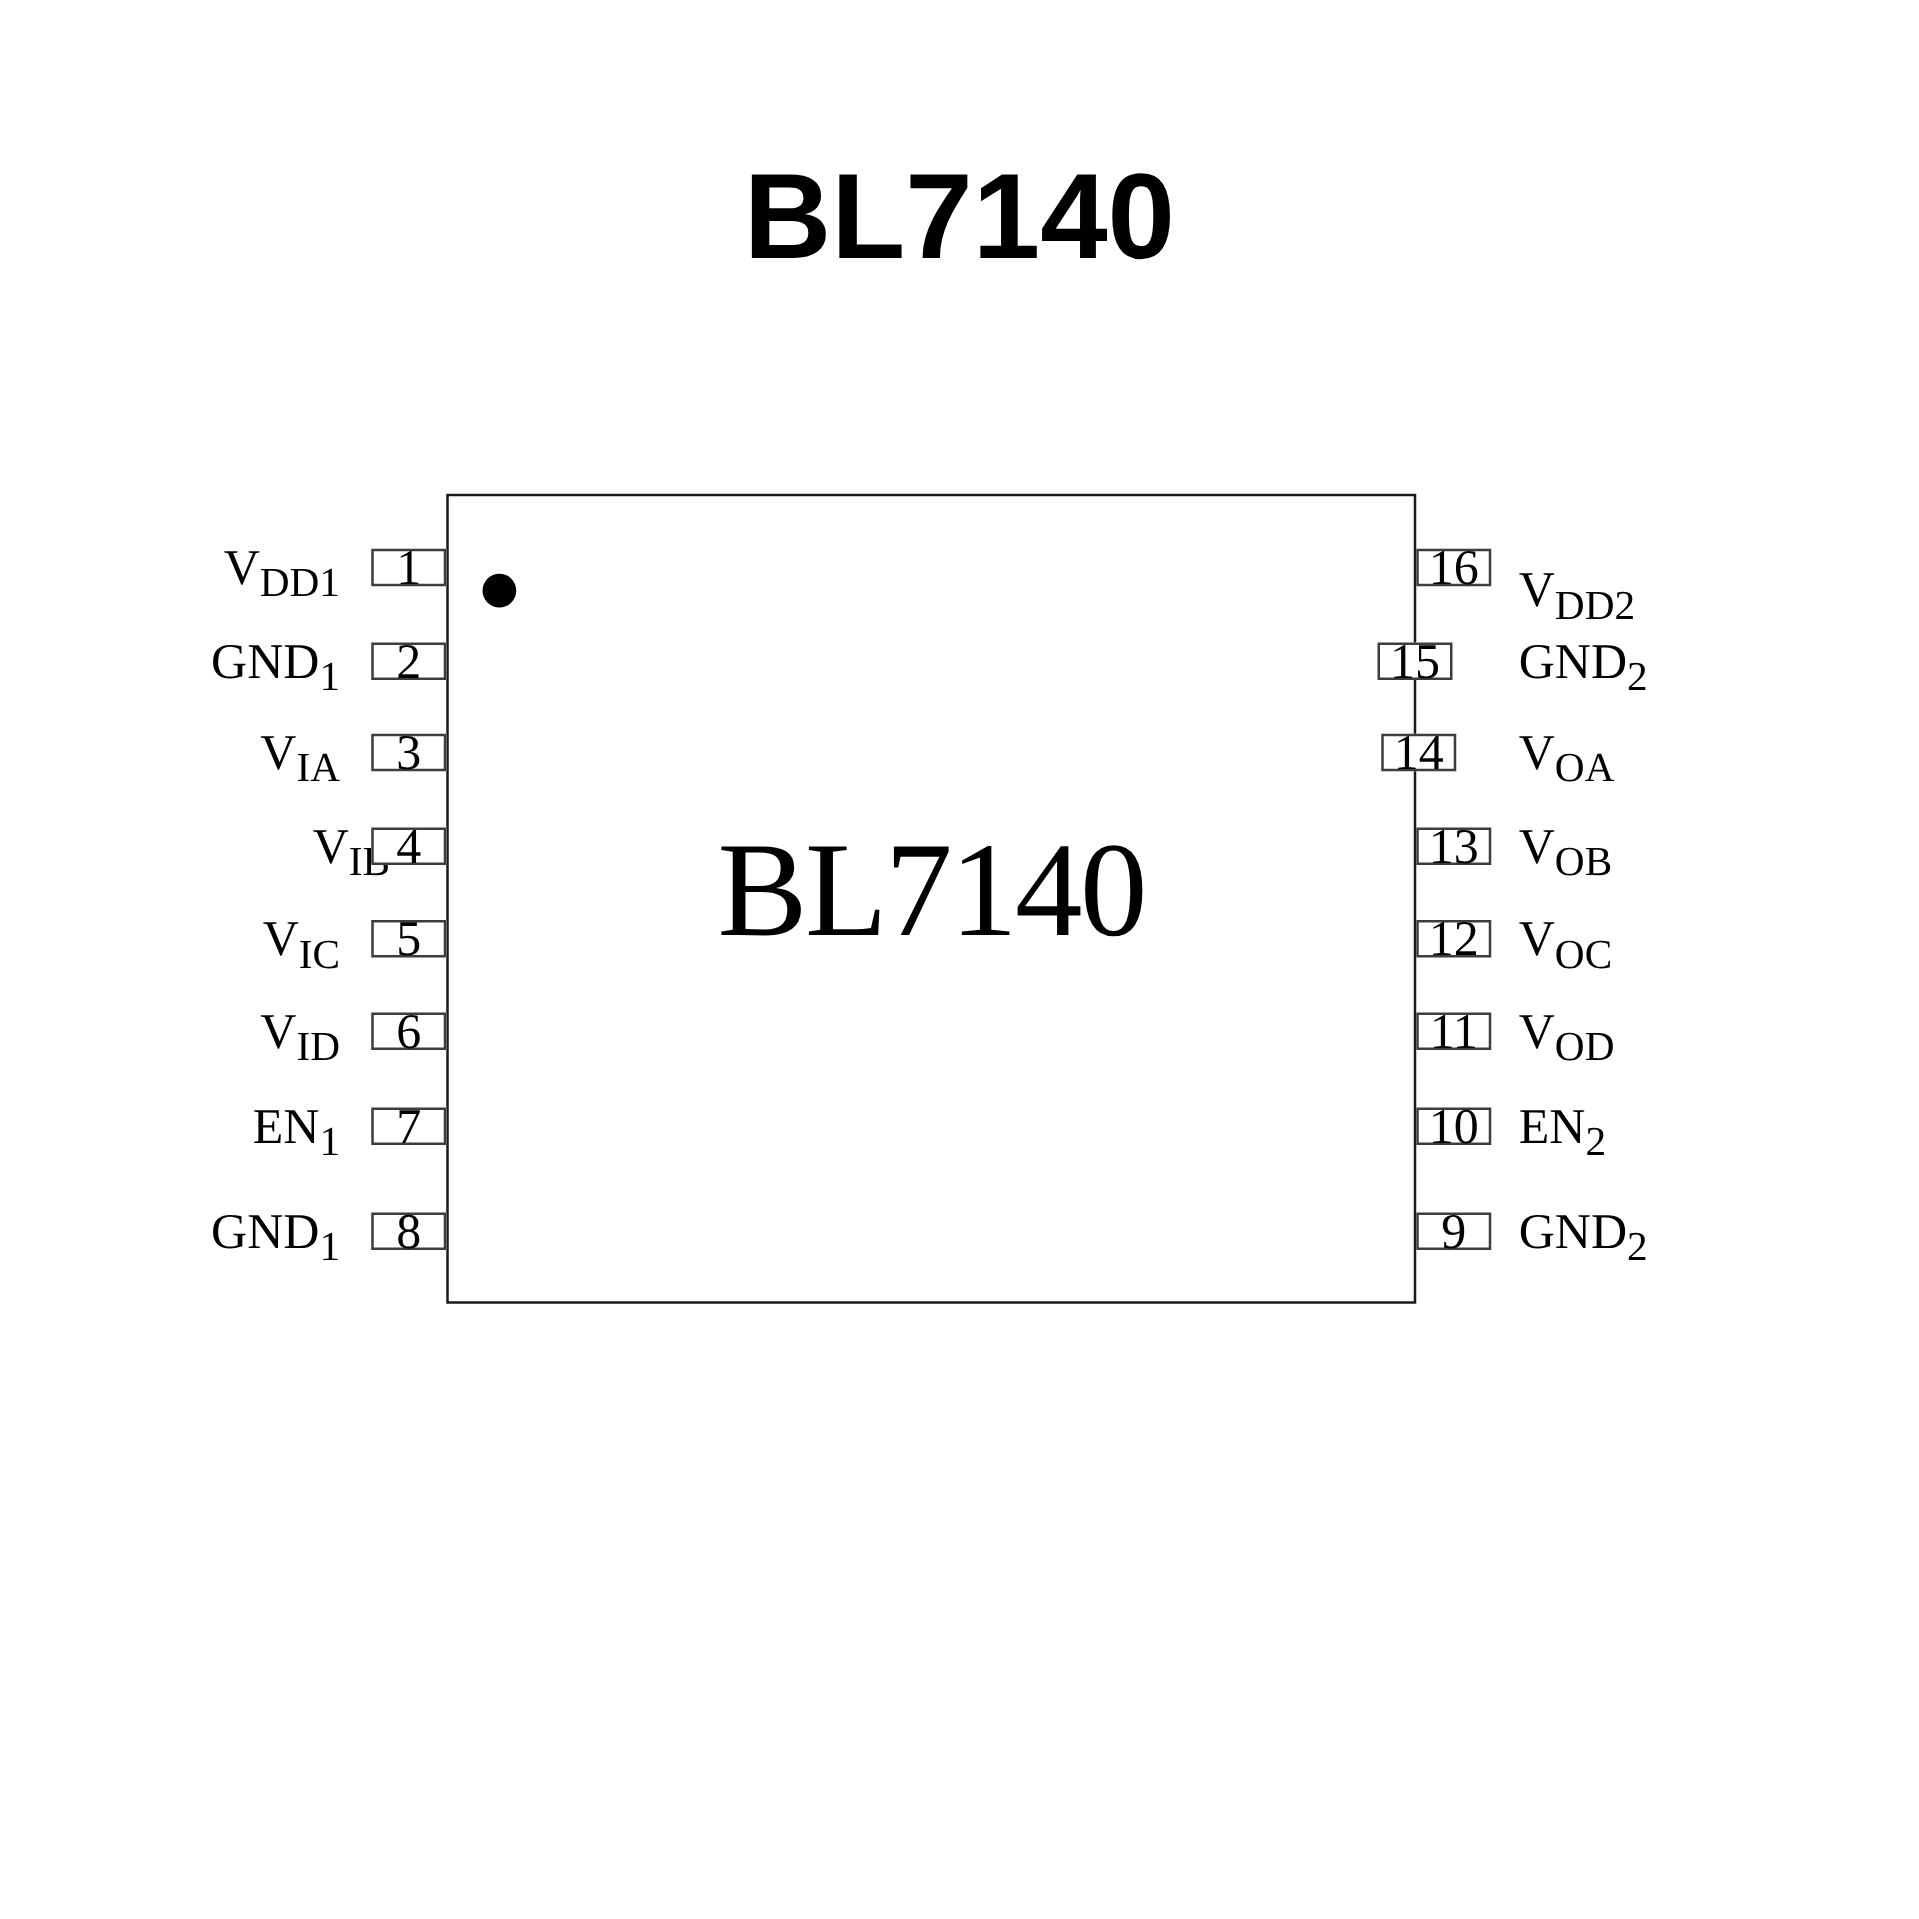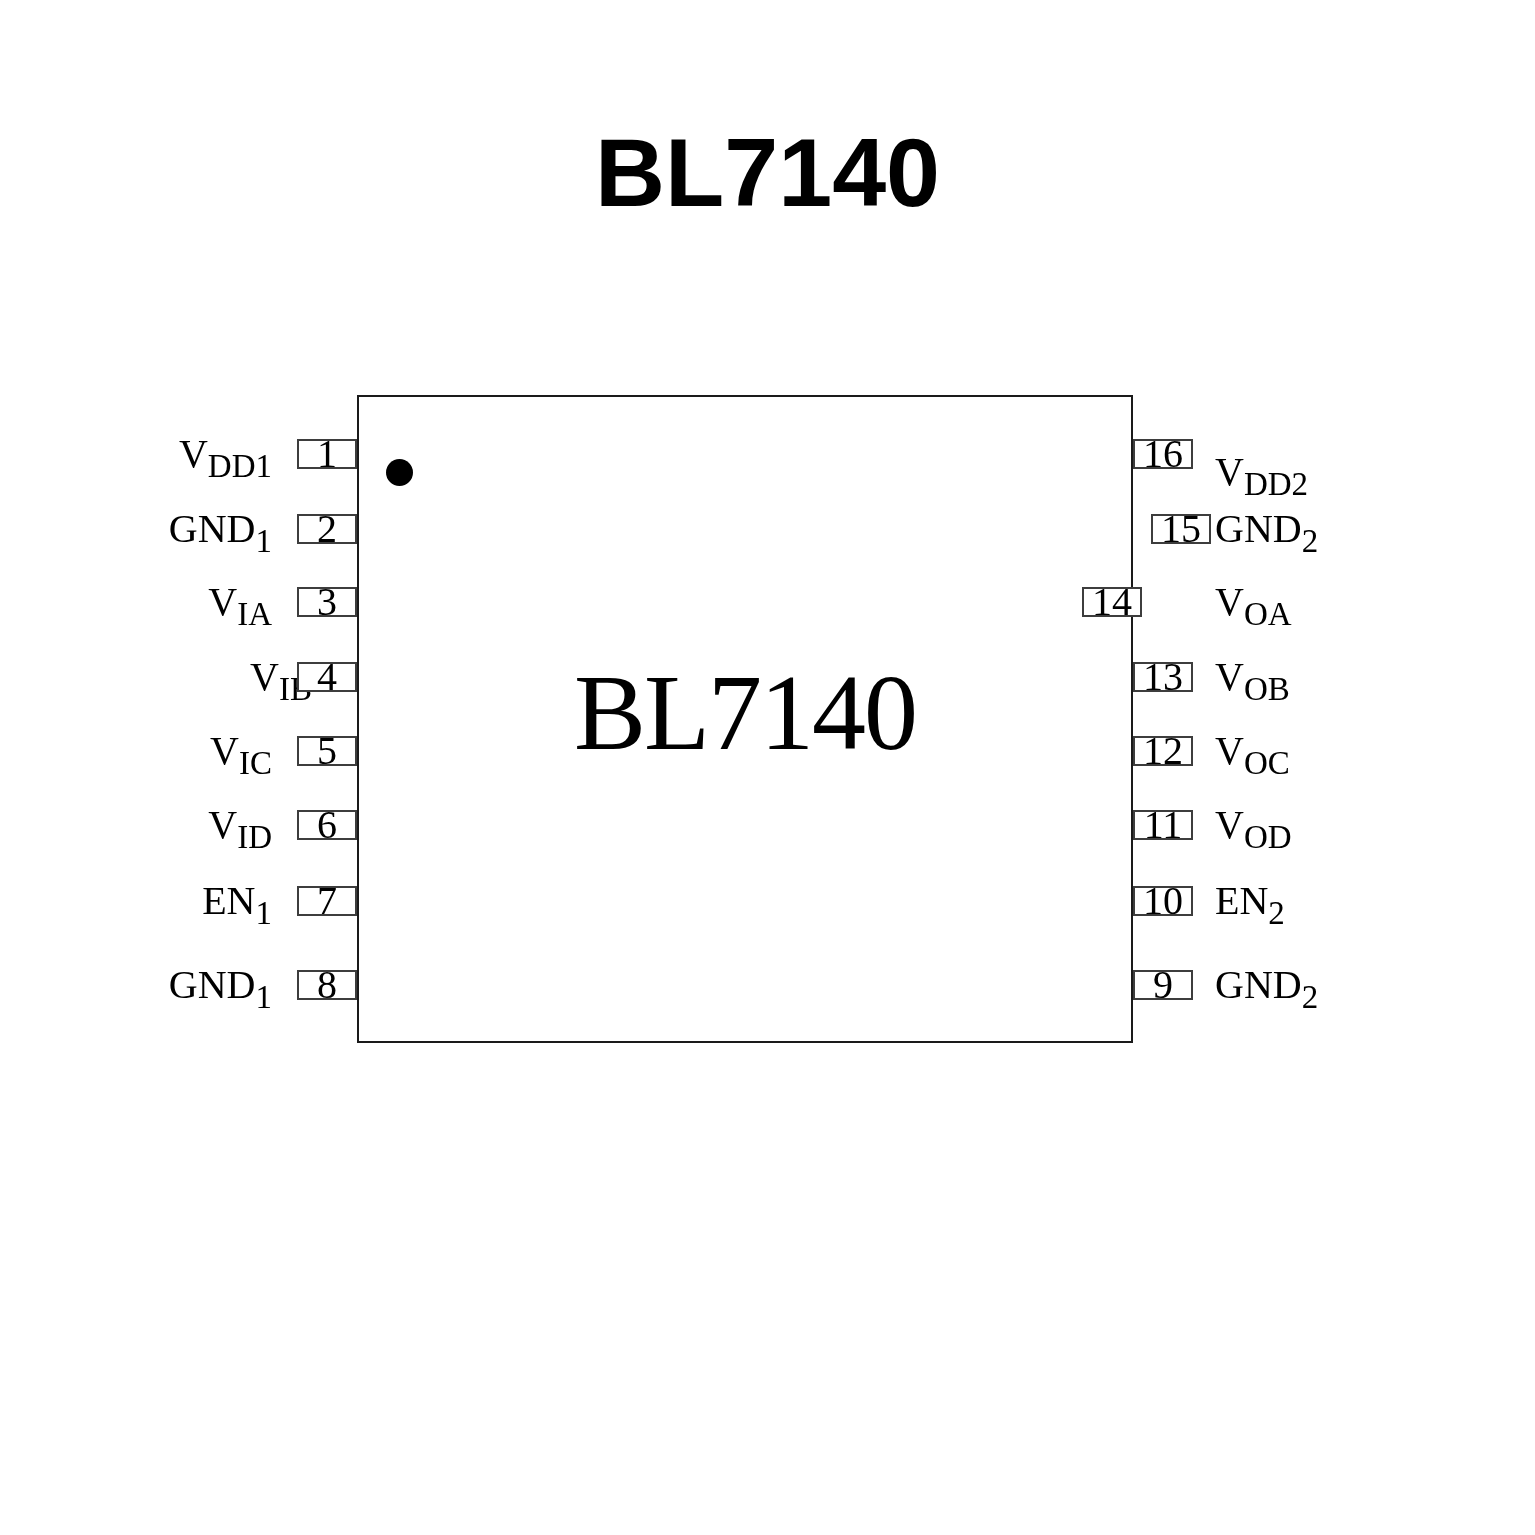--- a/index.html
+++ b/index.html
@@ -140,25 +140,25 @@
       </div>
       <div class="pin-label side-left" style="top: 965px;"><span>GND</span><span class="sub">1</span></div>
       <div class="pin-box" style="left: 297px; top: 970px;">
         <span class="pin-number">8</span>
       </div>
       <div class="pin-label side-right" style="top: 452px;"><span>V</span><span class="sub">DD2</span></div>
       <div class="pin-box" style="left: 1133px; top: 439px;">
         <span class="pin-number">16</span>
       </div>
       <div class="pin-label side-right" style="top: 509px;"><span>GND</span><span class="sub">2</span></div>
-      <div class="pin-box" style="left: 1151px; top: 514px; text-align: right;">
+      <div class="pin-box" style="left: 1102px; top: 514px; text-align: right;">
         <span class="pin-number">15</span>
       </div>
       <div class="pin-label side-right" style="top: 582px;"><span>V</span><span class="sub">OA</span></div>
-      <div class="pin-box" style="left: 1082px; top: 587px; font-family: Liberation Serif, serif;">
+      <div class="pin-box" style="left: 1105px; top: 587px; font-family: Liberation Serif, serif;">
         <span class="pin-number">14</span>
       </div>
       <div class="pin-label side-right" style="top: 657px;"><span>V</span><span class="sub">OB</span></div>
       <div class="pin-box" style="left: 1133px; top: 662px;">
         <span class="pin-number">13</span>
       </div>
       <div class="pin-label side-right" style="top: 731px;"><span>V</span><span class="sub">OC</span></div>
       <div class="pin-box" style="left: 1133px; top: 736px;">
         <span class="pin-number">12</span>
       </div>

